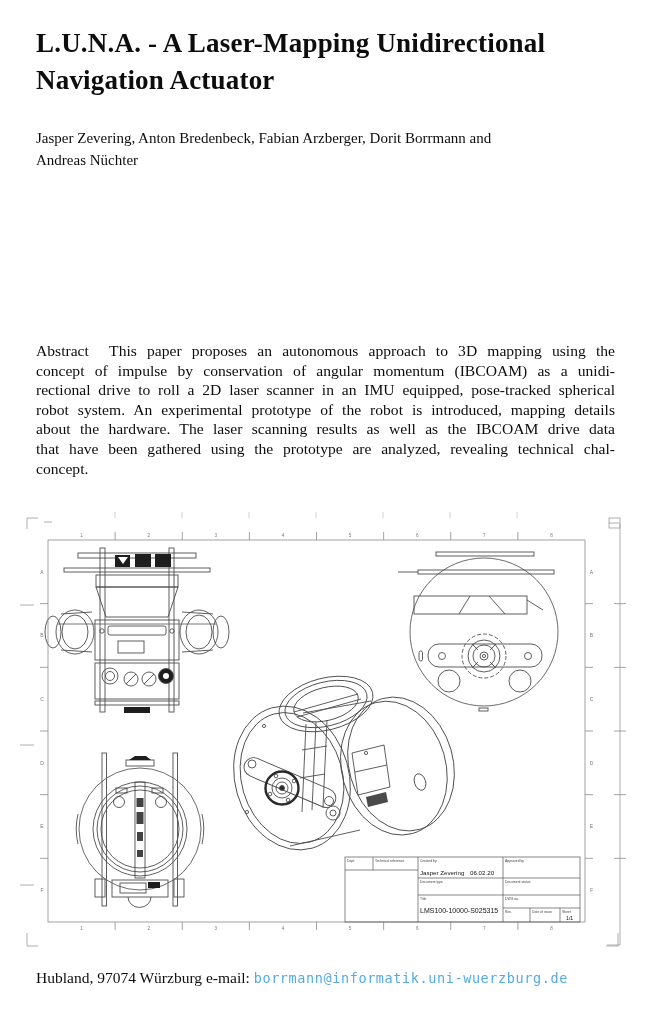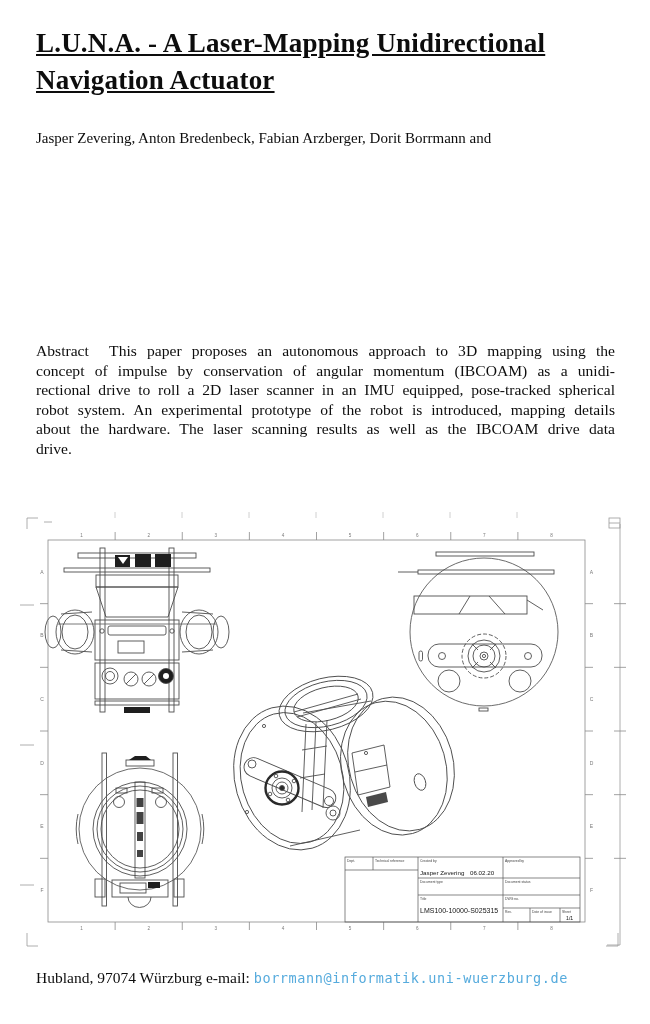--- a/index.html
+++ b/index.html
@@ -2,21 +2,21 @@
 <html><head>
 <meta charset="utf-8">
 <style>
   html,body{margin:0;padding:0}
   body{
     width:650px;height:1024px;position:relative;background:#ffffff;
     font-family:"Liberation Serif",serif;color:#0d0d0d;overflow:hidden;
   }
   .title{
     position:absolute;left:36px;top:25px;width:575px;
-    font-size:27px;font-weight:bold;line-height:37px;letter-spacing:.2px;text-decoration:underline;
+    font-size:27px;font-weight:bold;line-height:37px;letter-spacing:.2px;
   }
   .authors{
     position:absolute;left:36px;top:127px;width:575px;
     font-size:15px;line-height:22px;
   }
   .abstract{
     position:absolute;left:36px;top:341px;width:579px;
     font-size:15.6px;line-height:19.6px;
   }
   .abs-line{text-align:justify;text-align-last:justify}
@@ -36,29 +36,31 @@
 </head>
 <body>
 
 <div class="title">
   <div>L.U.N.A. - A Laser-Mapping Unidirectional</div>
   <div>Navigation Actuator</div>
 </div>
 
 <div class="authors">
   <div>Jasper Zevering, Anton Bredenbeck, Fabian Arzberger, Dorit Borrmann and</div>
+  <div>Andreas Nüchter</div>
 </div>
 
 <div class="abstract">
     <div class="abs-line"><b>Abstract</b>&nbsp;&nbsp;This paper proposes an autonomous approach to 3D mapping using the</div>
     <div class="abs-line">concept of impulse by conservation of angular momentum (IBCOAM) as a unidi-</div>
     <div class="abs-line">rectional drive to roll a 2D laser scanner in an IMU equipped, pose-tracked spherical</div>
     <div class="abs-line">robot system. An experimental prototype of the robot is introduced, mapping details</div>
     <div class="abs-line">about the hardware. The laser scanning results as well as the IBCOAM drive data</div>
-    <div class="abs-line last">drive.</div>
+    <div class="abs-line">that have been gathered using the prototype are analyzed, revealing technical chal-</div>
+    <div class="abs-line last">concept.</div>
   </div>
 
 <div class="figure">
 <svg id="fig-svg" viewBox="0 0 650 450" xmlns="http://www.w3.org/2000/svg">
 
   <g stroke="#9a9a9a" fill="none" stroke-width="0.8">
     <rect x="48" y="30" width="537" height="382" stroke="#8a8a8a"></rect>
 
     <polyline points="38,8 27,8 27,19"></polyline>
     <polyline points="27,423 27,436 38,436"></polyline>

